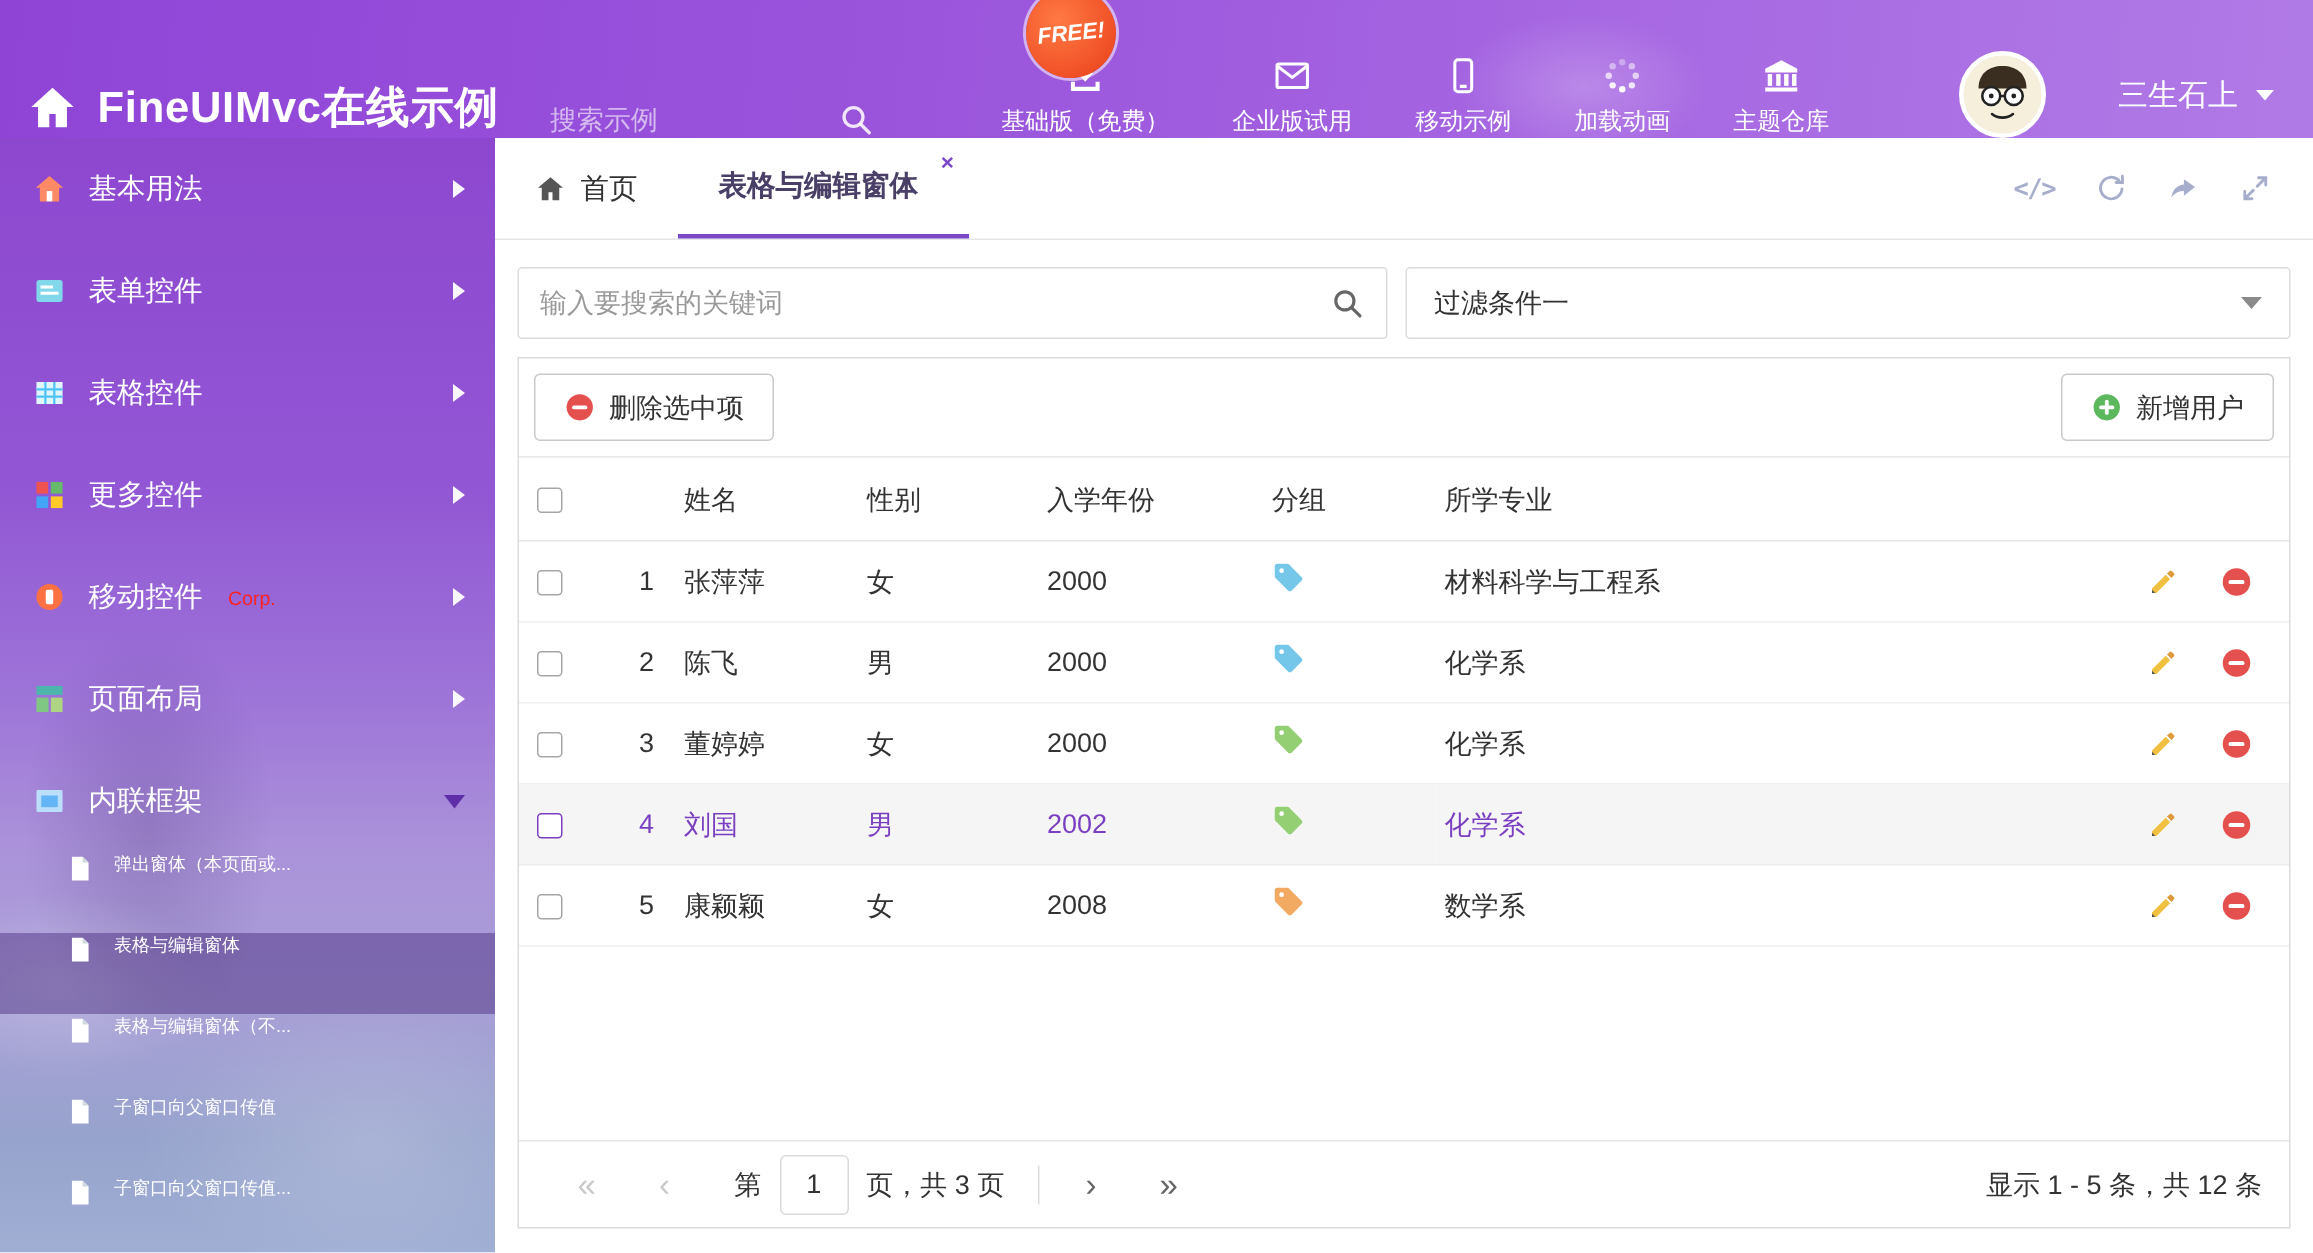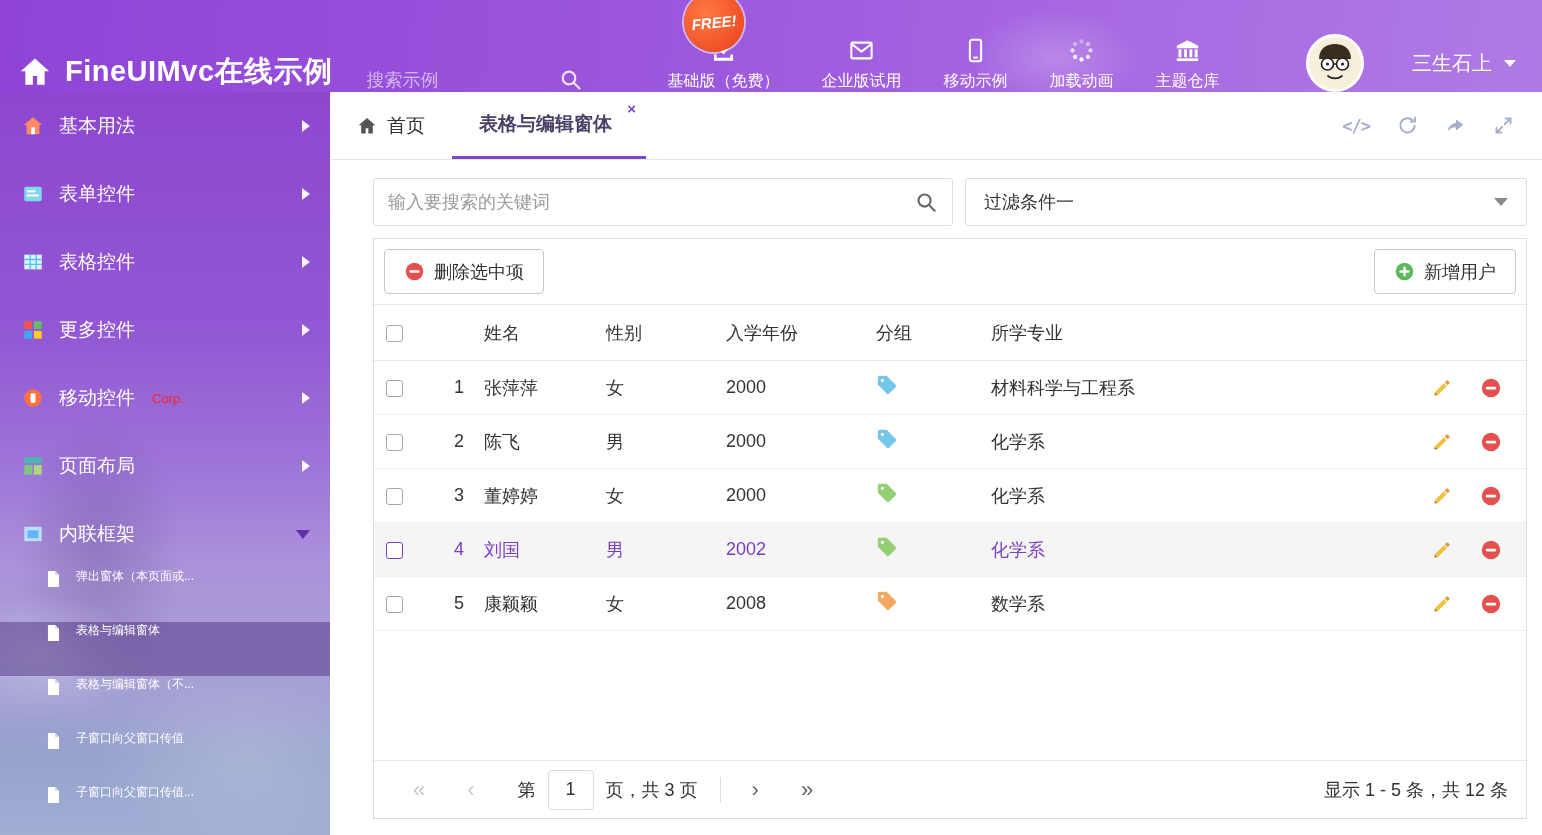--- a/index.html
+++ b/index.html
@@ -66,21 +66,21 @@
 
   .tabbar{ height:68px; border-bottom:1px solid #e6e6e6; display:flex; align-items:stretch; }
   .tab{ display:flex; align-items:center; gap:10px; padding:0 27px; font-size:19px; color:#333; cursor:pointer; }
   .tab .tab-home-icon{ width:20px; height:20px; color:#555; }
   .tab.active{ position:relative; font-weight:bold; color:#4a3f66; border-bottom:3px solid #7b48c8; padding-right:34px; }
   .tab-close{ position:absolute; top:9px; right:10px; font-size:15px; color:#7b48c8; font-weight:bold; cursor:pointer; line-height:1; }
   .tab-actions{ margin-left:auto; display:flex; align-items:center; gap:27px; padding-right:28px; color:#a7aecb; }
   .tab-actions .ticon{ width:21px; height:21px; cursor:pointer; }
   .code-glyph{ font-family:"DejaVu Sans Mono",monospace; font-size:17px; font-weight:bold; letter-spacing:-1px; cursor:pointer; }
 
-  .content{ flex:1; display:flex; flex-direction:column; padding:18px 15px 16px; min-height:0;margin-left:28px; }
+  .content{ flex:1; display:flex; flex-direction:column; padding:18px 15px 16px; min-height:0; }
   .search-row{ display:flex; gap:12px; margin-bottom:12px; }
   .search-box{ width:580px; height:48px; border:1px solid #dcdcdc; border-radius:3px; display:flex; align-items:center; padding:0 14px; }
   .search-box input{ flex:1; border:none; outline:none; font-size:18px; color:#333; font-family:inherit; }
   .search-box input::placeholder{ color:#9a9a9a; }
   .search-box .sicon-search{ width:23px; height:23px; color:#666; cursor:pointer; }
   .filter-select{ flex:1; height:48px; border:1px solid #dcdcdc; border-radius:3px; display:flex; align-items:center; padding:0 18px; font-size:18px; cursor:pointer; }
   .filter-caret{ margin-left:auto; width:0; height:0; border-left:7px solid transparent; border-right:7px solid transparent; border-top:8px solid #8a8a8a; }
 
   .panel{ border:1px solid #dcdcdc; flex:1; display:flex; flex-direction:column; min-height:0; }
   .panel-toolbar{ padding:10px; display:flex; justify-content:space-between; }

